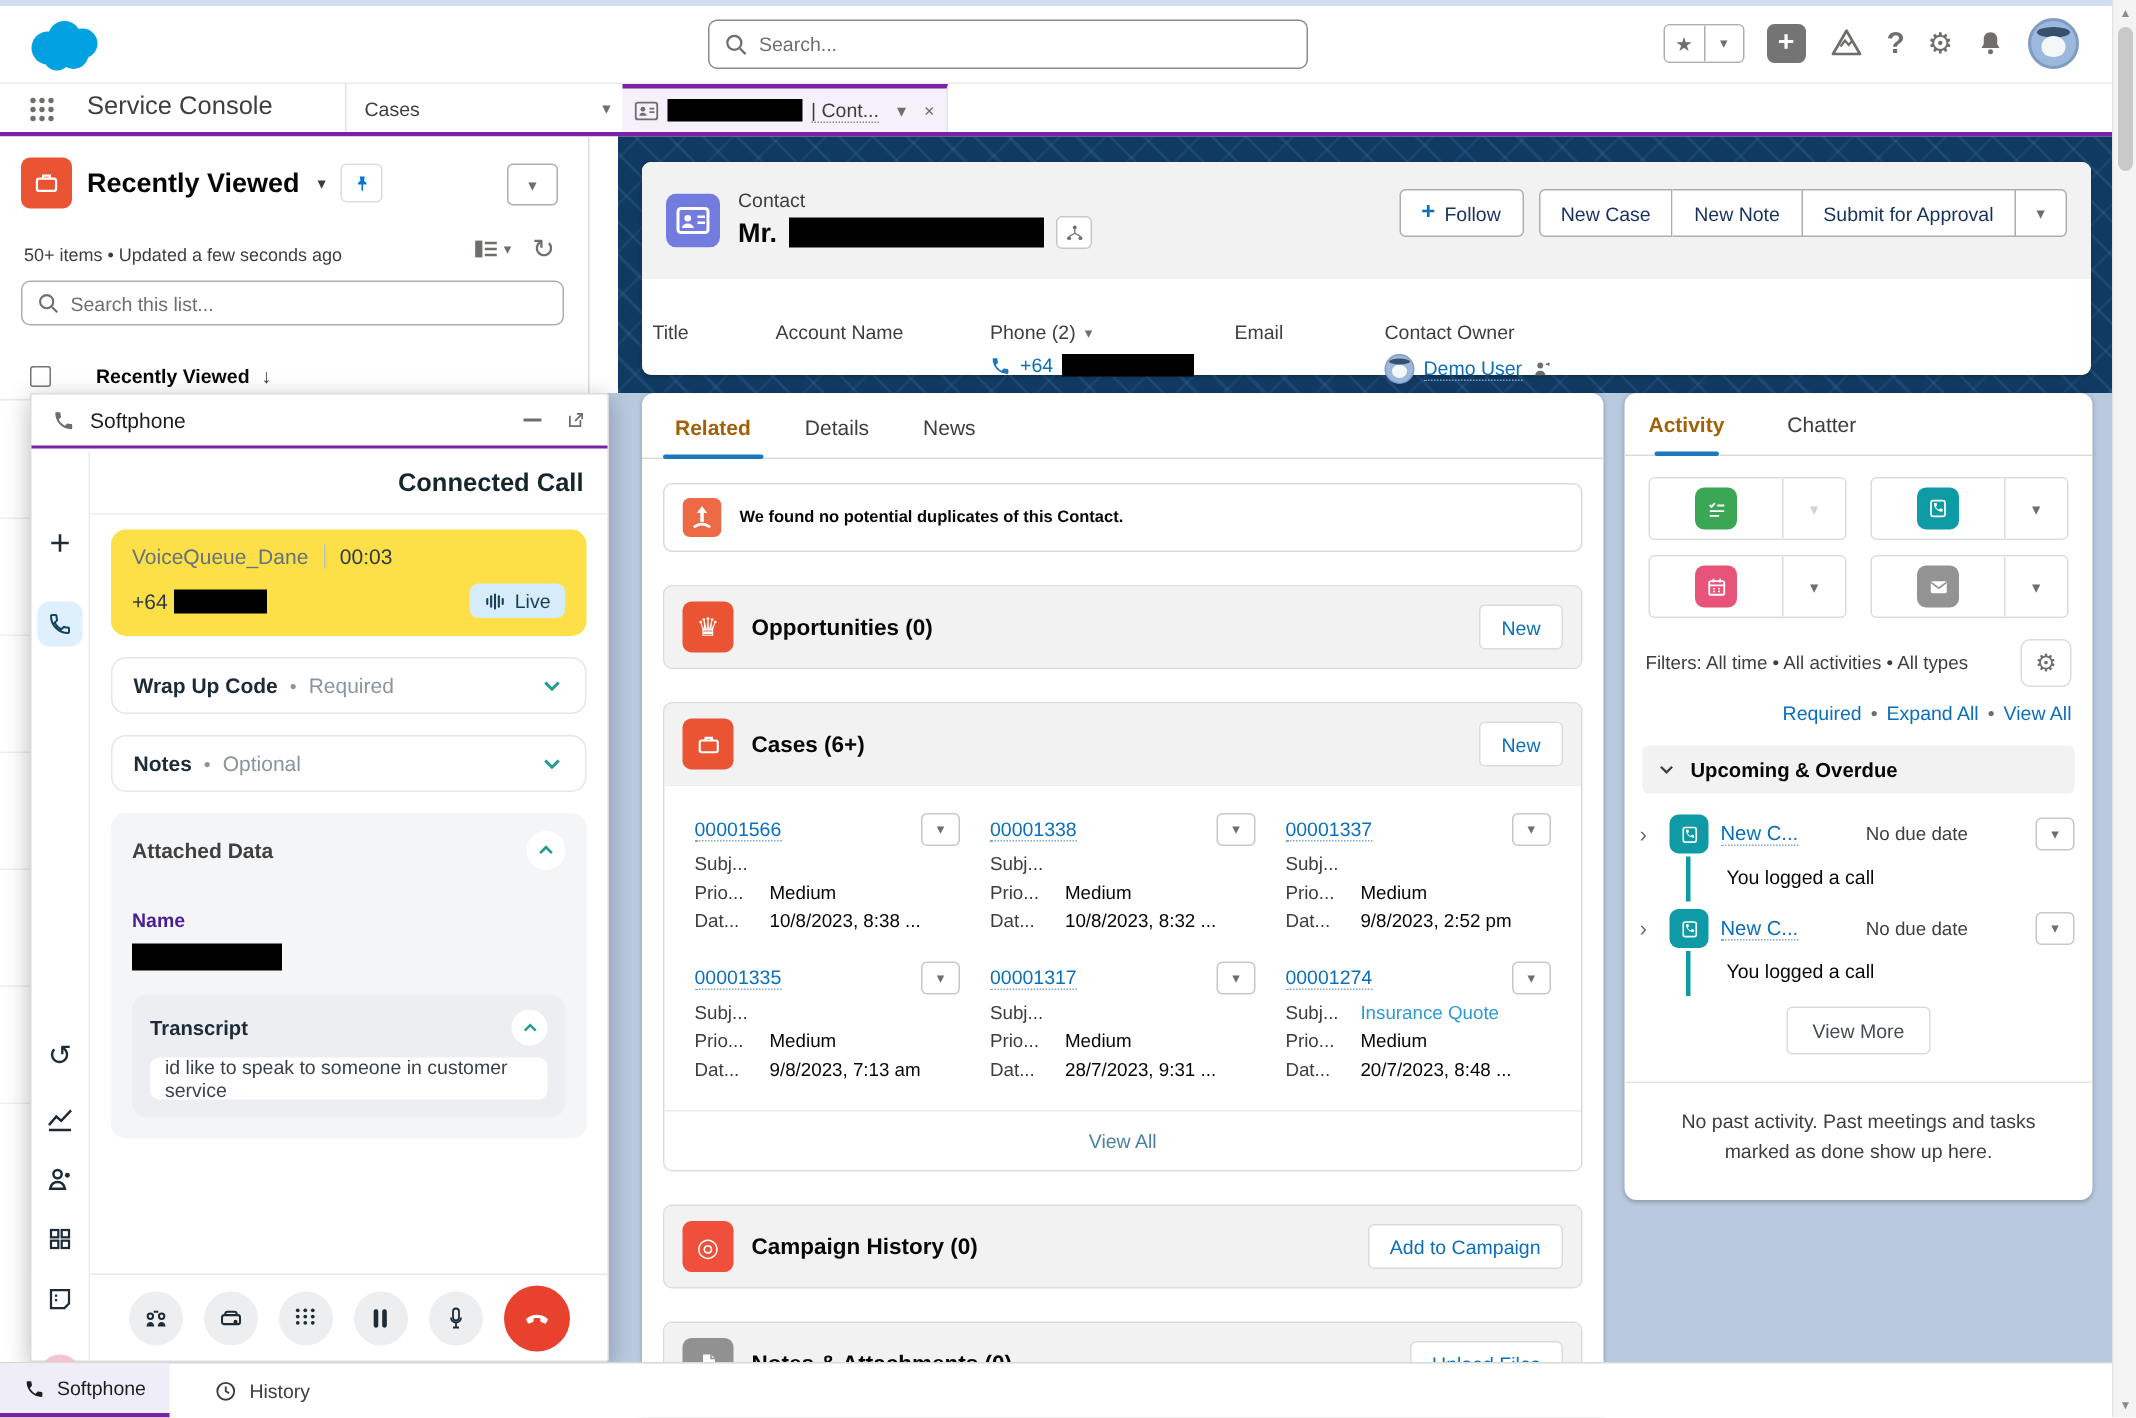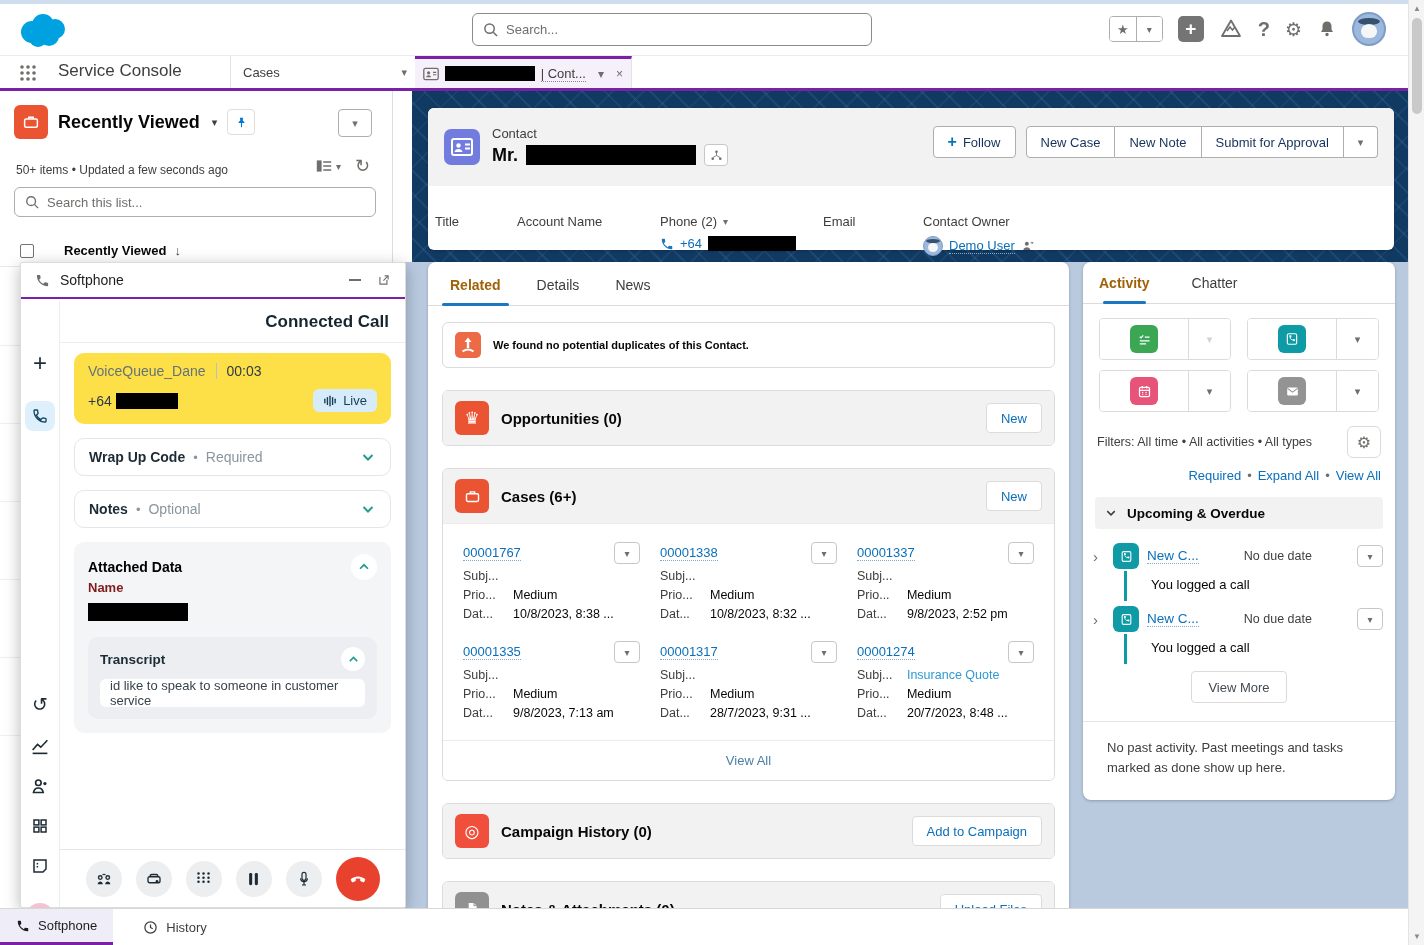--- a/index.html
+++ b/index.html
@@ -135,21 +135,21 @@
   .act-row { display:flex; align-items:center; gap:8px; }
   .act-chevron { color:#706e6b; font-size:15px; width:12px; }
   .tl-icon { width:26px; height:26px; border-radius:6px; background:#0e9ba5; display:flex; align-items:center; justify-content:center; position:relative; }
   .tl-icon::after { content:""; position:absolute; left:11px; top:28px; width:3px; height:30px; background:#0e9ba5; }
   .act-title { font-size:13.5px; color:#0b6fba; border-bottom:1px dotted #7fa8c9; }
   .act-due { margin-left:auto; font-size:12.5px; color:#3e3e3c; }
   .act-desc { margin:8px 0 0 58px; font-size:13px; color:#080707; }
   .viewmore-wrap { display:flex; justify-content:center; padding:16px 0 0; }
   .btn-viewmore { height:32px; border:1px solid #dddbda; border-radius:4px; background:#fff; color:#444b52; font-size:13px; padding:0 16px; display:flex; align-items:center; }
   .act-divider { height:1px; background:#e5e5e5; margin:18px 0 0; }
-  .act-empty { padding:16px 24px; text-align:left; font-size:13px; color:#3e3e3c; line-height:1.5; }
+  .act-empty { padding:16px 24px; text-align:center; font-size:13px; color:#3e3e3c; line-height:1.5; }
 
   
   .softphone { left:20px; top:262px; width:386px; height:646px; background:#fff; border:1px solid #dcdcdc; border-radius:2px; box-shadow:0 4px 16px rgba(0,0,0,.28); }
   .sp-head { height:36px; display:flex; align-items:center; gap:10px; padding:0 14px; border-bottom:2px solid #7a21a5; }
   .sp-title { font-size:14px; color:#1d1d1f; }
   .sp-winbtns { margin-left:auto; display:flex; align-items:center; gap:16px; }
   .min-bar { width:12px; height:2px; background:#706e6b; }
   .sp-rail { position:absolute; left:0; top:38px; bottom:0; width:39px; border-right:1px solid #ececec; }
   .rail-item { position:absolute; left:0; width:38px; display:flex; justify-content:center; }
   .rail-plus { font-size:24px; color:#1c2b36; line-height:1; }
@@ -169,23 +169,23 @@
   .call-num { font-size:14px; color:#2f3b44; display:flex; align-items:center; gap:4px; }
   .num-redact { width:62px; height:16px; background:#000; }
   .live-badge { margin-left:auto; background:#d7ecfb; border-radius:6px; padding:4px 10px; display:flex; align-items:center; gap:6px; font-size:13px; color:#173c56; }
   .sp-row-card { margin:14px 14px 0; background:#fff; border:1px solid #e3e6ea; border-radius:10px; height:38px; display:flex; align-items:center; gap:8px; padding:0 14px; }
   .sp-row-label { font-size:14px; font-weight:bold; color:#1c2b36; }
   .sp-dot { color:#8a959e; font-size:13px; }
   .sp-hint { font-size:14px; color:#8a959e; }
   .sp-chev { margin-left:auto; }
   .attached-card { margin:14px 14px 0; background:#f4f5f7; border-radius:10px; padding:12px 14px 14px; }
   .ac-head { display:flex; align-items:center; }
-  .ac-title { font-size:14px; font-weight:bold; color:#000000; }
+  .ac-title { font-size:14px; font-weight:bold; color:#404040; }
   .chev-circle { margin-left:auto; width:26px; height:26px; border-radius:50%; background:#fff; display:flex; align-items:center; justify-content:center; }
-  .ac-field-label { margin-top:0; font-size:13px; font-weight:bold; color:#7f1d1d; }
+  .ac-field-label { margin-top:26px; font-size:13px; font-weight:bold; color:#4c1d95; }
   .ac-redact { margin-top:8px; width:100px; height:18px; background:#000; }
   .transcript-card { margin-top:16px; background:#eceef2; border-radius:10px; padding:10px 12px 12px; }
   .tr-head { display:flex; align-items:center; }
   .tr-title { font-size:13.5px; font-weight:bold; color:#1c2b36; }
   .tr-box { margin-top:8px; background:#fff; border-radius:6px; height:28px; display:flex; align-items:center; padding:0 10px; font-size:13px; color:#39434c; }
   .sp-controls { position:absolute; left:39px; right:0; bottom:0; height:58px; border-top:1px solid #e7e7e7; display:flex; align-items:center; justify-content:center; gap:14px; }
   .ctl { width:36px; height:36px; border-radius:50%; background:#eceef0; display:flex; align-items:center; justify-content:center; }
   .ctl-end { width:44px; height:44px; border-radius:50%; background:#e8422f; display:flex; align-items:center; justify-content:center; }
 
   
@@ -477,21 +477,21 @@
       </div>
       <span class="sec-title">Cases (6+)</span>
       <span class="sec-action">
           <button class="btn-sm">New</button>
         </span>
     </div>
     <div class="cases-body">
 
       <div class="case-cell">
         <div class="case-head">
-          <a class="case-link" href="#">00001767</a>
+          <a class="case-link" href="#">00001566</a>
           <button class="mini-dd">
               <span>▾</span>
             </button>
         </div>
         <div class="case-field">
             <span class="cf-label">Subj...</span>
             <a class="cf-value" href="#"></a>
           </div>
         <div class="case-field">
             <span class="cf-label">Prio...</span>

